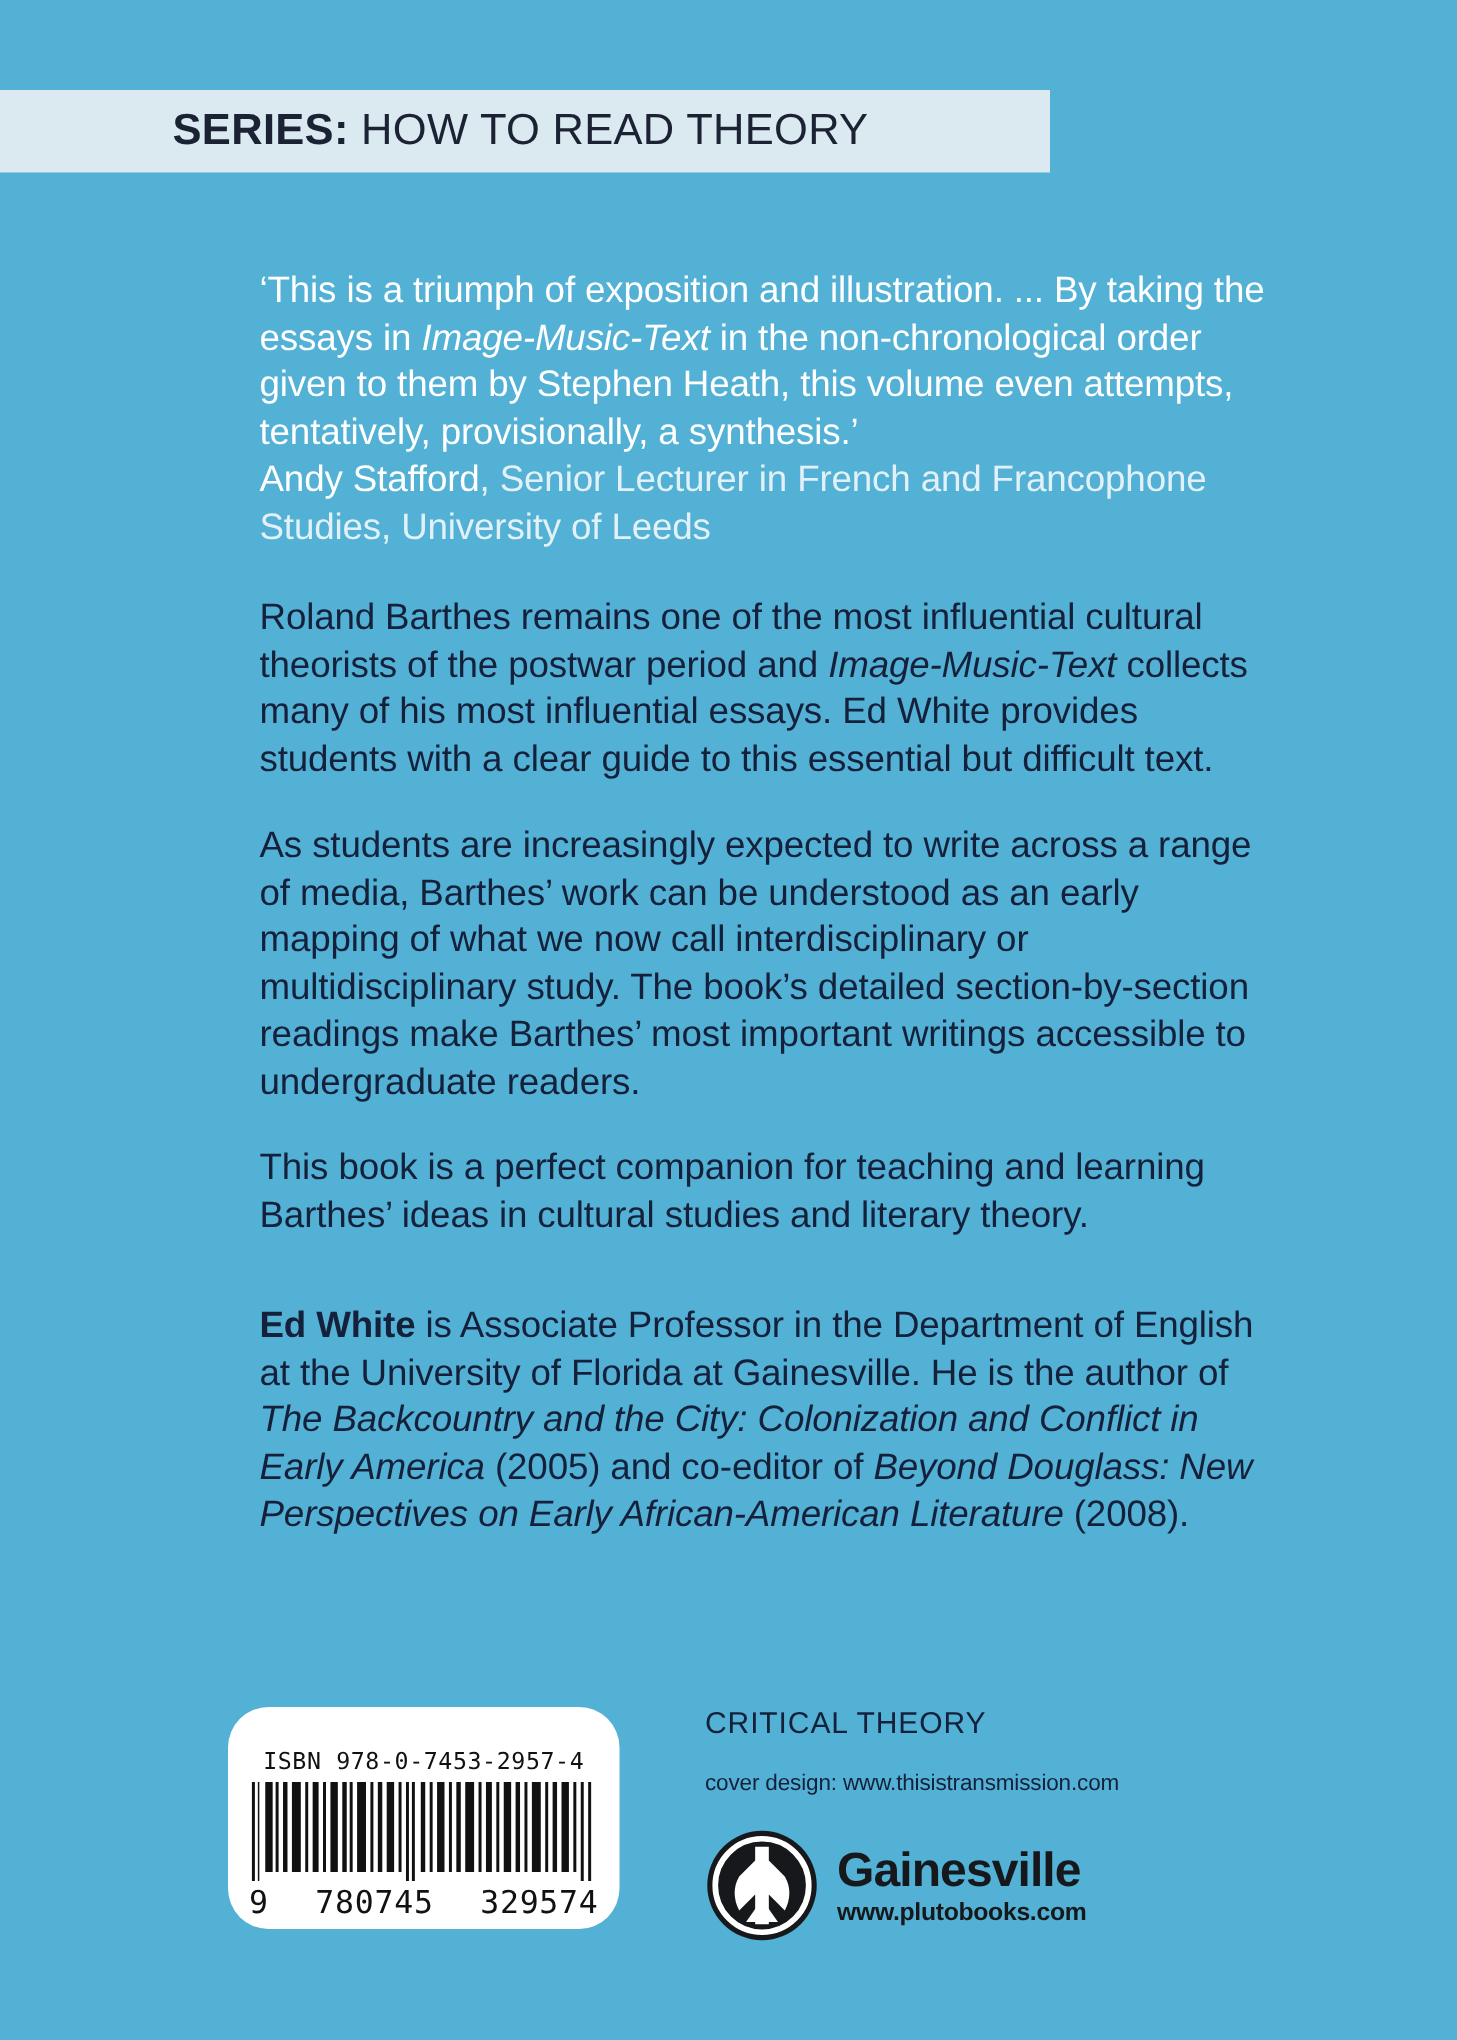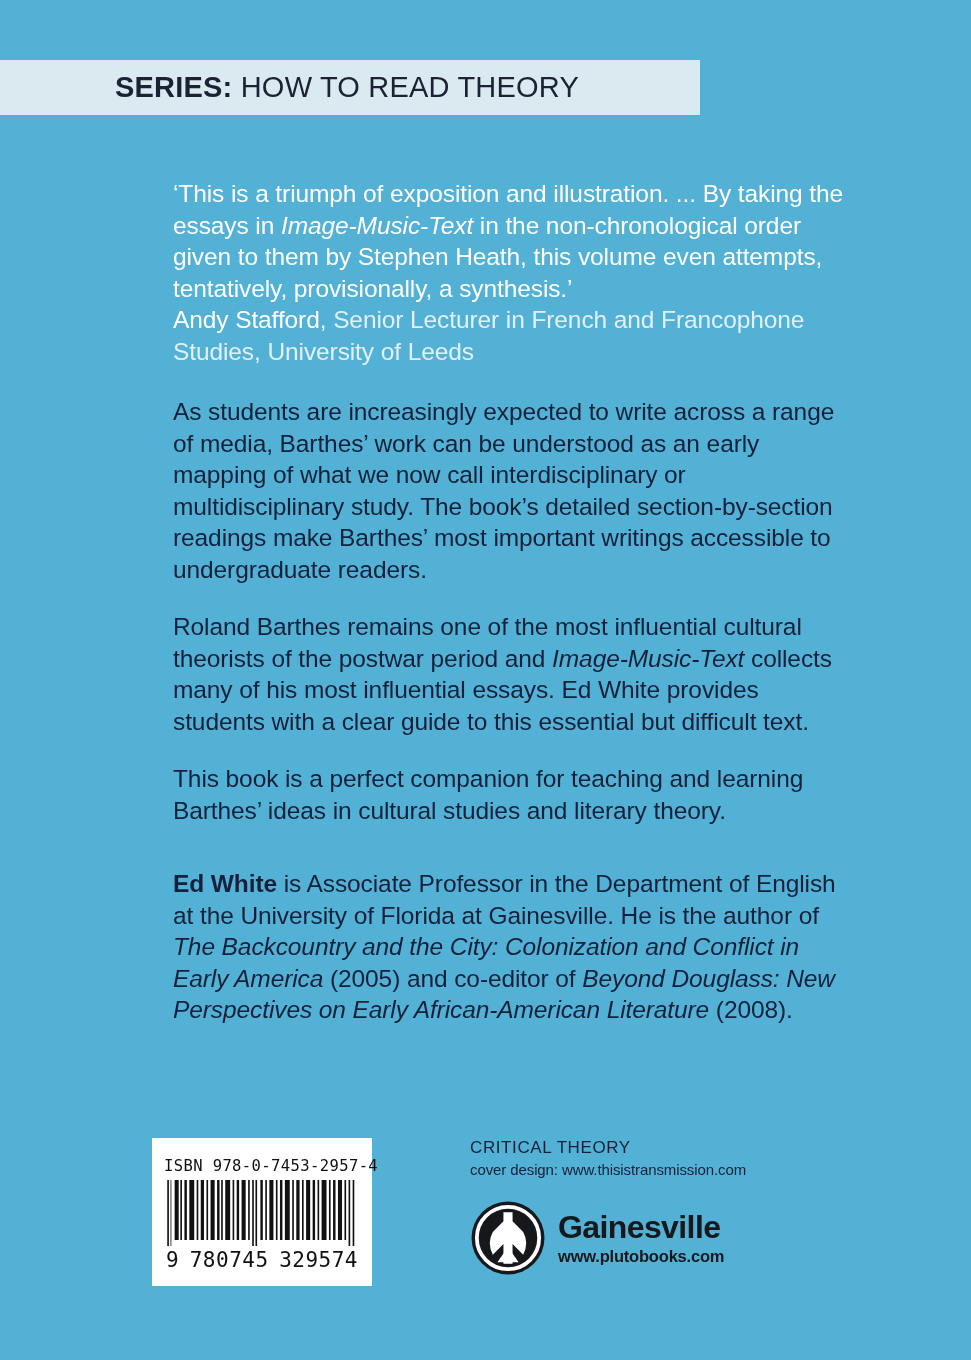--- a/index.html
+++ b/index.html
@@ -72,28 +72,29 @@
     font-style: italic;
   }
   .para.body-3 { margin-bottom: 26px; }
   .para.body-4 { margin-bottom: 42px; }
 
   
   .barcode-box {
     position: absolute;
     left: 152px;
     top: 1138px;
-    width: 220px;
+    width: 261px;
     height: 148px;
     background: #ffffff;
     box-sizing: border-box;
     padding: 9px 12px 6px 12px;
     display: flex;
     flex-direction: column;
-    justify-content: center;
+    justify-content: flex-end;
+    border-radius: 27px;
   }
   .isbn-text {
     font-family: "DejaVu Sans Mono", monospace;
     font-size: 15.5px;
     color: #111111;
     letter-spacing: 0.4px;
     text-align: center;
     margin-top: 2px;
     margin-bottom: 5px;
     white-space: nowrap;
@@ -115,24 +116,24 @@
   }
 
   
   .pub-block {
     position: absolute;
     left: 470px;
     top: 1138px;
     width: 330px;
   }
   .category-label {
-    font-size: 17px;
+    font-size: 20px;
     color: #15203a;
     letter-spacing: 0.6px;
-    margin-bottom: 3px;
+    margin-bottom: 19px;
   }
   .cover-credit {
     font-size: 15px;
     color: #15203a;
     letter-spacing: -0.1px;
     margin-bottom: 22px;
   }
   .logo-row {
     display: flex;
     align-items: center;
@@ -167,23 +168,23 @@
 <body>
 
 <div class="series-banner">
   <div class="series-text"><span class="lead">SERIES:</span><span> HOW TO READ THEORY</span></div>
 </div>
 
 <div class="content">
 
   <p class="para quote"><span>‘This is a triumph of exposition and illustration. ... By taking the essays in </span><span class="ital">Image-Music-Text</span><span> in the non-chronological order given to them by Stephen Heath, this volume even attempts, tentatively, provisionally, a synthesis.’</span><br><span class="attrib-name">Andy Stafford</span><span class="attrib-rest">, Senior Lecturer in French and Francophone Studies, University of Leeds</span></p>
 
+  <p class="para body-1"><span>Roland Barthes remains one of the most influential cultural theorists of the postwar period and </span><span class="ital">Image-Music-Text</span><span> collects many of his most influential essays. Ed White provides students with a clear guide to this essential but difficult text.</span></p>
+
   <p class="para body-3">As students are increasingly expected to write across a range of media, Barthes’ work can be understood as an early mapping of what we now call interdisciplinary or multidisciplinary study. The book’s detailed section-by-section readings make Barthes’ most important writings accessible to undergraduate readers.</p>
-
-  <p class="para body-1"><span>Roland Barthes remains one of the most influential cultural theorists of the postwar period and </span><span class="ital">Image-Music-Text</span><span> collects many of his most influential essays. Ed White provides students with a clear guide to this essential but difficult text.</span></p>
 
   <p class="para body-4">This book is a perfect companion for teaching and learning Barthes’ ideas in cultural studies and literary theory.</p>
 
   <p class="para author-bio"><span class="bold">Ed White</span><span> is Associate Professor in the Department of English at the University of Florida at Gainesville. He is the author of </span><span class="ital">The Backcountry and the City: Colonization and Conflict in Early America</span><span> (2005) and co-editor of </span><span class="ital">Beyond Douglass: New Perspectives on Early African-American Literature</span><span> (2008).</span></p>
 
 </div>
 
 <div class="barcode-box">
   <div class="isbn-text">ISBN 978-0-7453-2957-4</div>
   <svg class="bars" viewBox="0 0 240 66" preserveAspectRatio="none">

